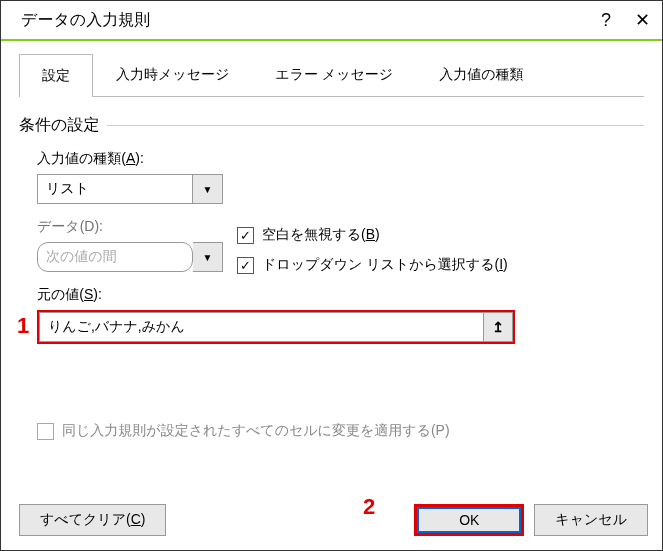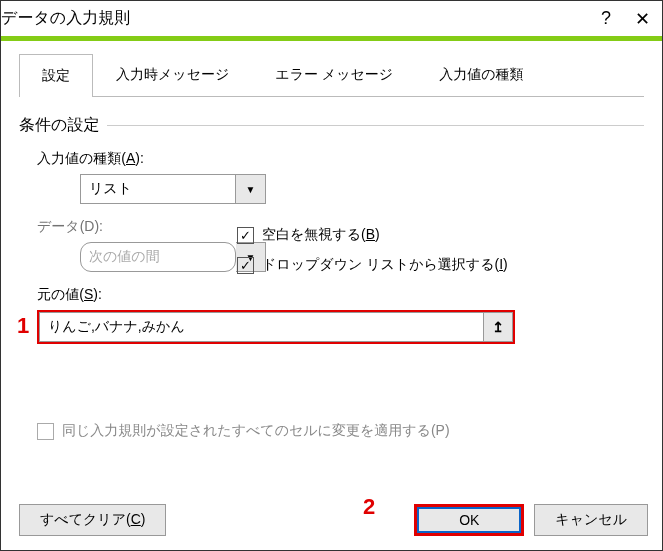--- a/index.html
+++ b/index.html
@@ -1,32 +1,32 @@
 <!DOCTYPE html>
 <html><head>
   <meta charset="utf-8">
   <style>
     * { box-sizing: border-box; margin: 0; padding: 0; font-family: "Yu Gothic UI", "Meiryo", sans-serif; }
     body { background: #fff; width: 663px; height: 551px; border: 1px solid #333; position: relative; }
-    .titlebar { display: flex; align-items: center; justify-content: space-between; height: 40px; padding: 0 12px 0 0; border-bottom: 5px solid #84cc16; }
+    .titlebar { display: flex; align-items: center; justify-content: space-between; height: 40px; padding: 0 12px 0 20px; border-bottom: 2px solid #84cc16; }
     .titlebar-controls { display: flex; gap: 24px; align-items: center; font-size: 18px; }
     .titlebar-controls span { cursor: pointer; }
     .content { padding: 12px 18px 16px 18px; }
     .tabs { display: flex; border-bottom: 1px solid #bbb; margin-bottom: 18px; }
     .tab { padding: 12px 22px; font-size: 14px; border: 1px solid transparent; border-bottom: none; cursor: pointer; }
     .tab.active { border-color: #bbb; background: #fff; position: relative; top: 1px; }
     .fieldset-label { font-size: 16px; margin-bottom: 14px; display: flex; align-items: center; }
     .fieldset-label::after { content: ""; flex: 1; height: 1px; background: #ccc; margin-left: 8px; }
     .body-inner { padding-left: 18px; }
     .row { display: flex; align-items: flex-end; }
     .col-left { width: 200px; }
     .col-right { padding-top: 28px; }
     .field-label { font-size: 14px; margin-bottom: 6px; display: block; }
     .disabled { color: #737373; }
-    .combo { display: flex; width: 186px; margin-bottom: 14px; margin-left: 43px; }
+    .combo { display: flex; width: 186px; margin-bottom: 14px; }
     .combo-input { flex: 1; border: 1px solid #999; padding: 5px 8px; font-size: 14px; background: #fff; height: 30px; }
     .combo-input.disabled-input { color: #aaa; background: #fff; border-radius: 11px; }
     .combo-btn { width: 30px; height: 30px; border: 1px solid #999; border-left: none; background: #e8e8e8; display: flex; align-items: center; justify-content: center; font-size: 10px; }
     .check-row { display: flex; align-items: center; margin-bottom: 12px; font-size: 14px; }
     .check-box { width: 17px; height: 17px; border: 1px solid #555; margin-right: 8px; display: flex; align-items: center; justify-content: center; font-size: 13px; line-height: 1; }
     .check-box.unchecked { border-color: #aaa; }
     .source-wrap { position: relative; }
     .source-input-wrap { display: flex; width: 478px; border: 2px solid #e00000; }
     .source-field { flex: 1; border: 1px solid #999; border-right: none; padding: 0 8px; font-size: 14px; height: 30px; }
     .source-btn { width: 30px; height: 30px; border: 1px solid #999; background: #e8e8e8; display: flex; align-items: center; justify-content: center; }

